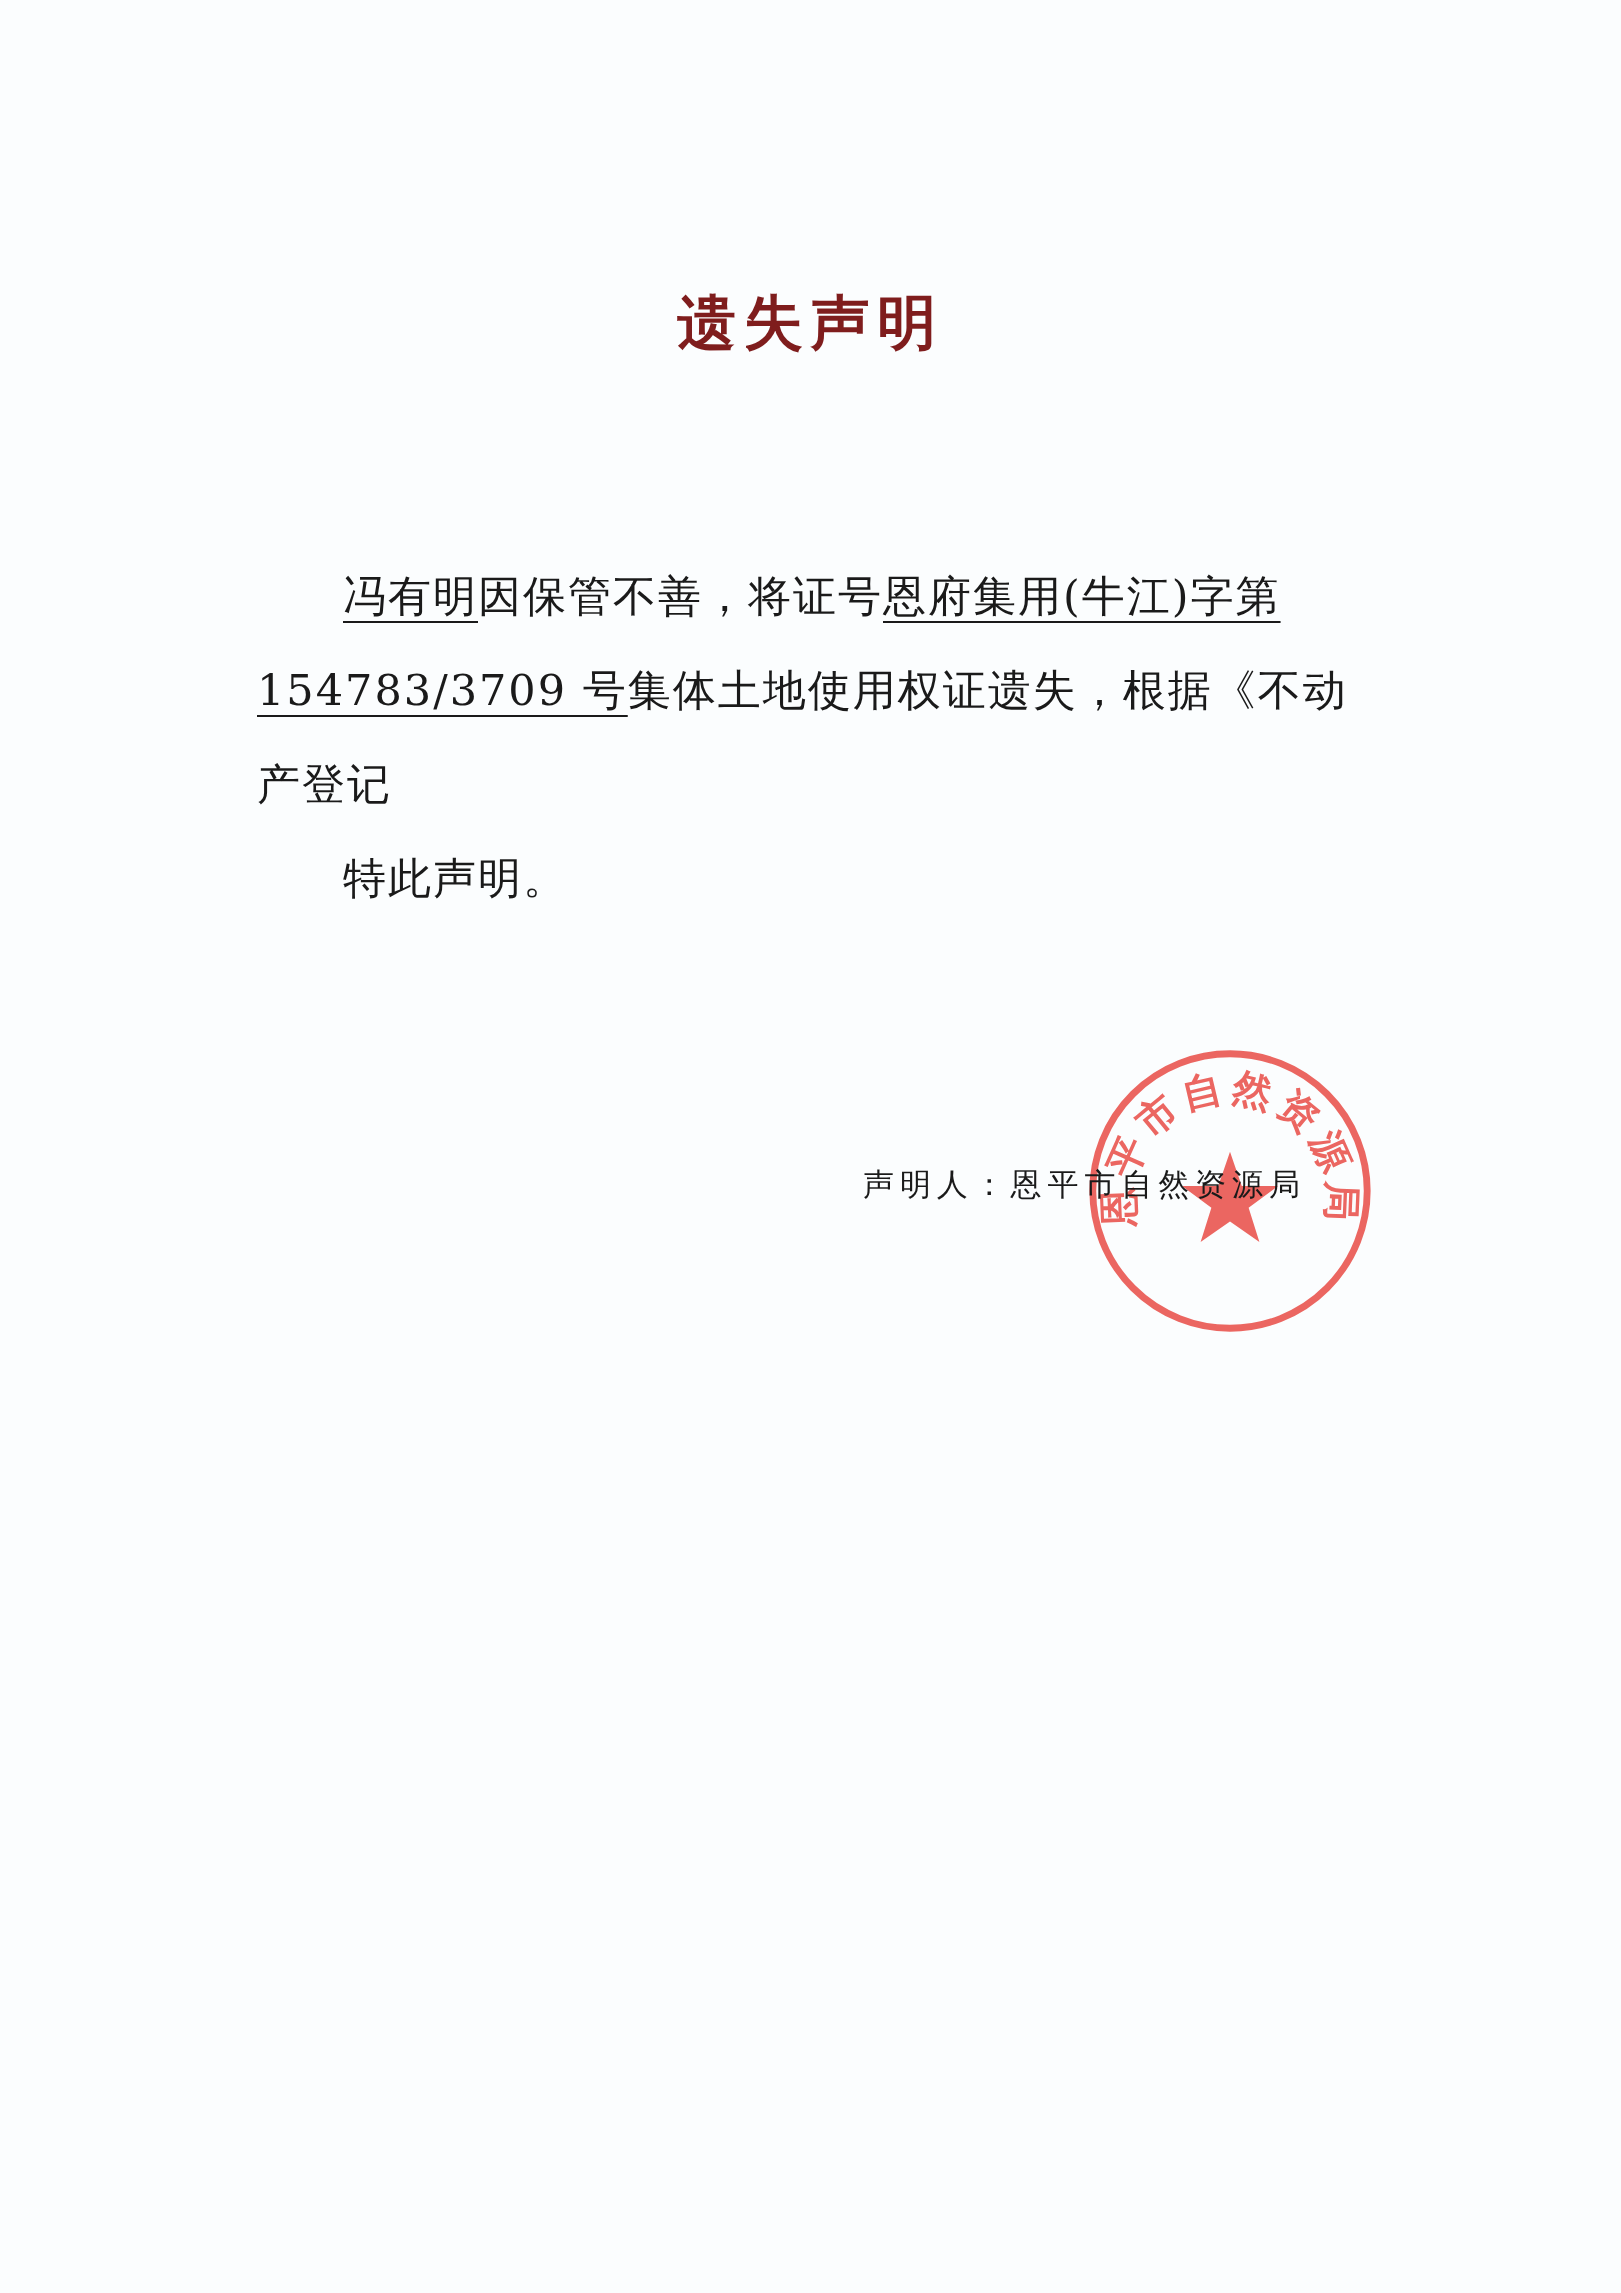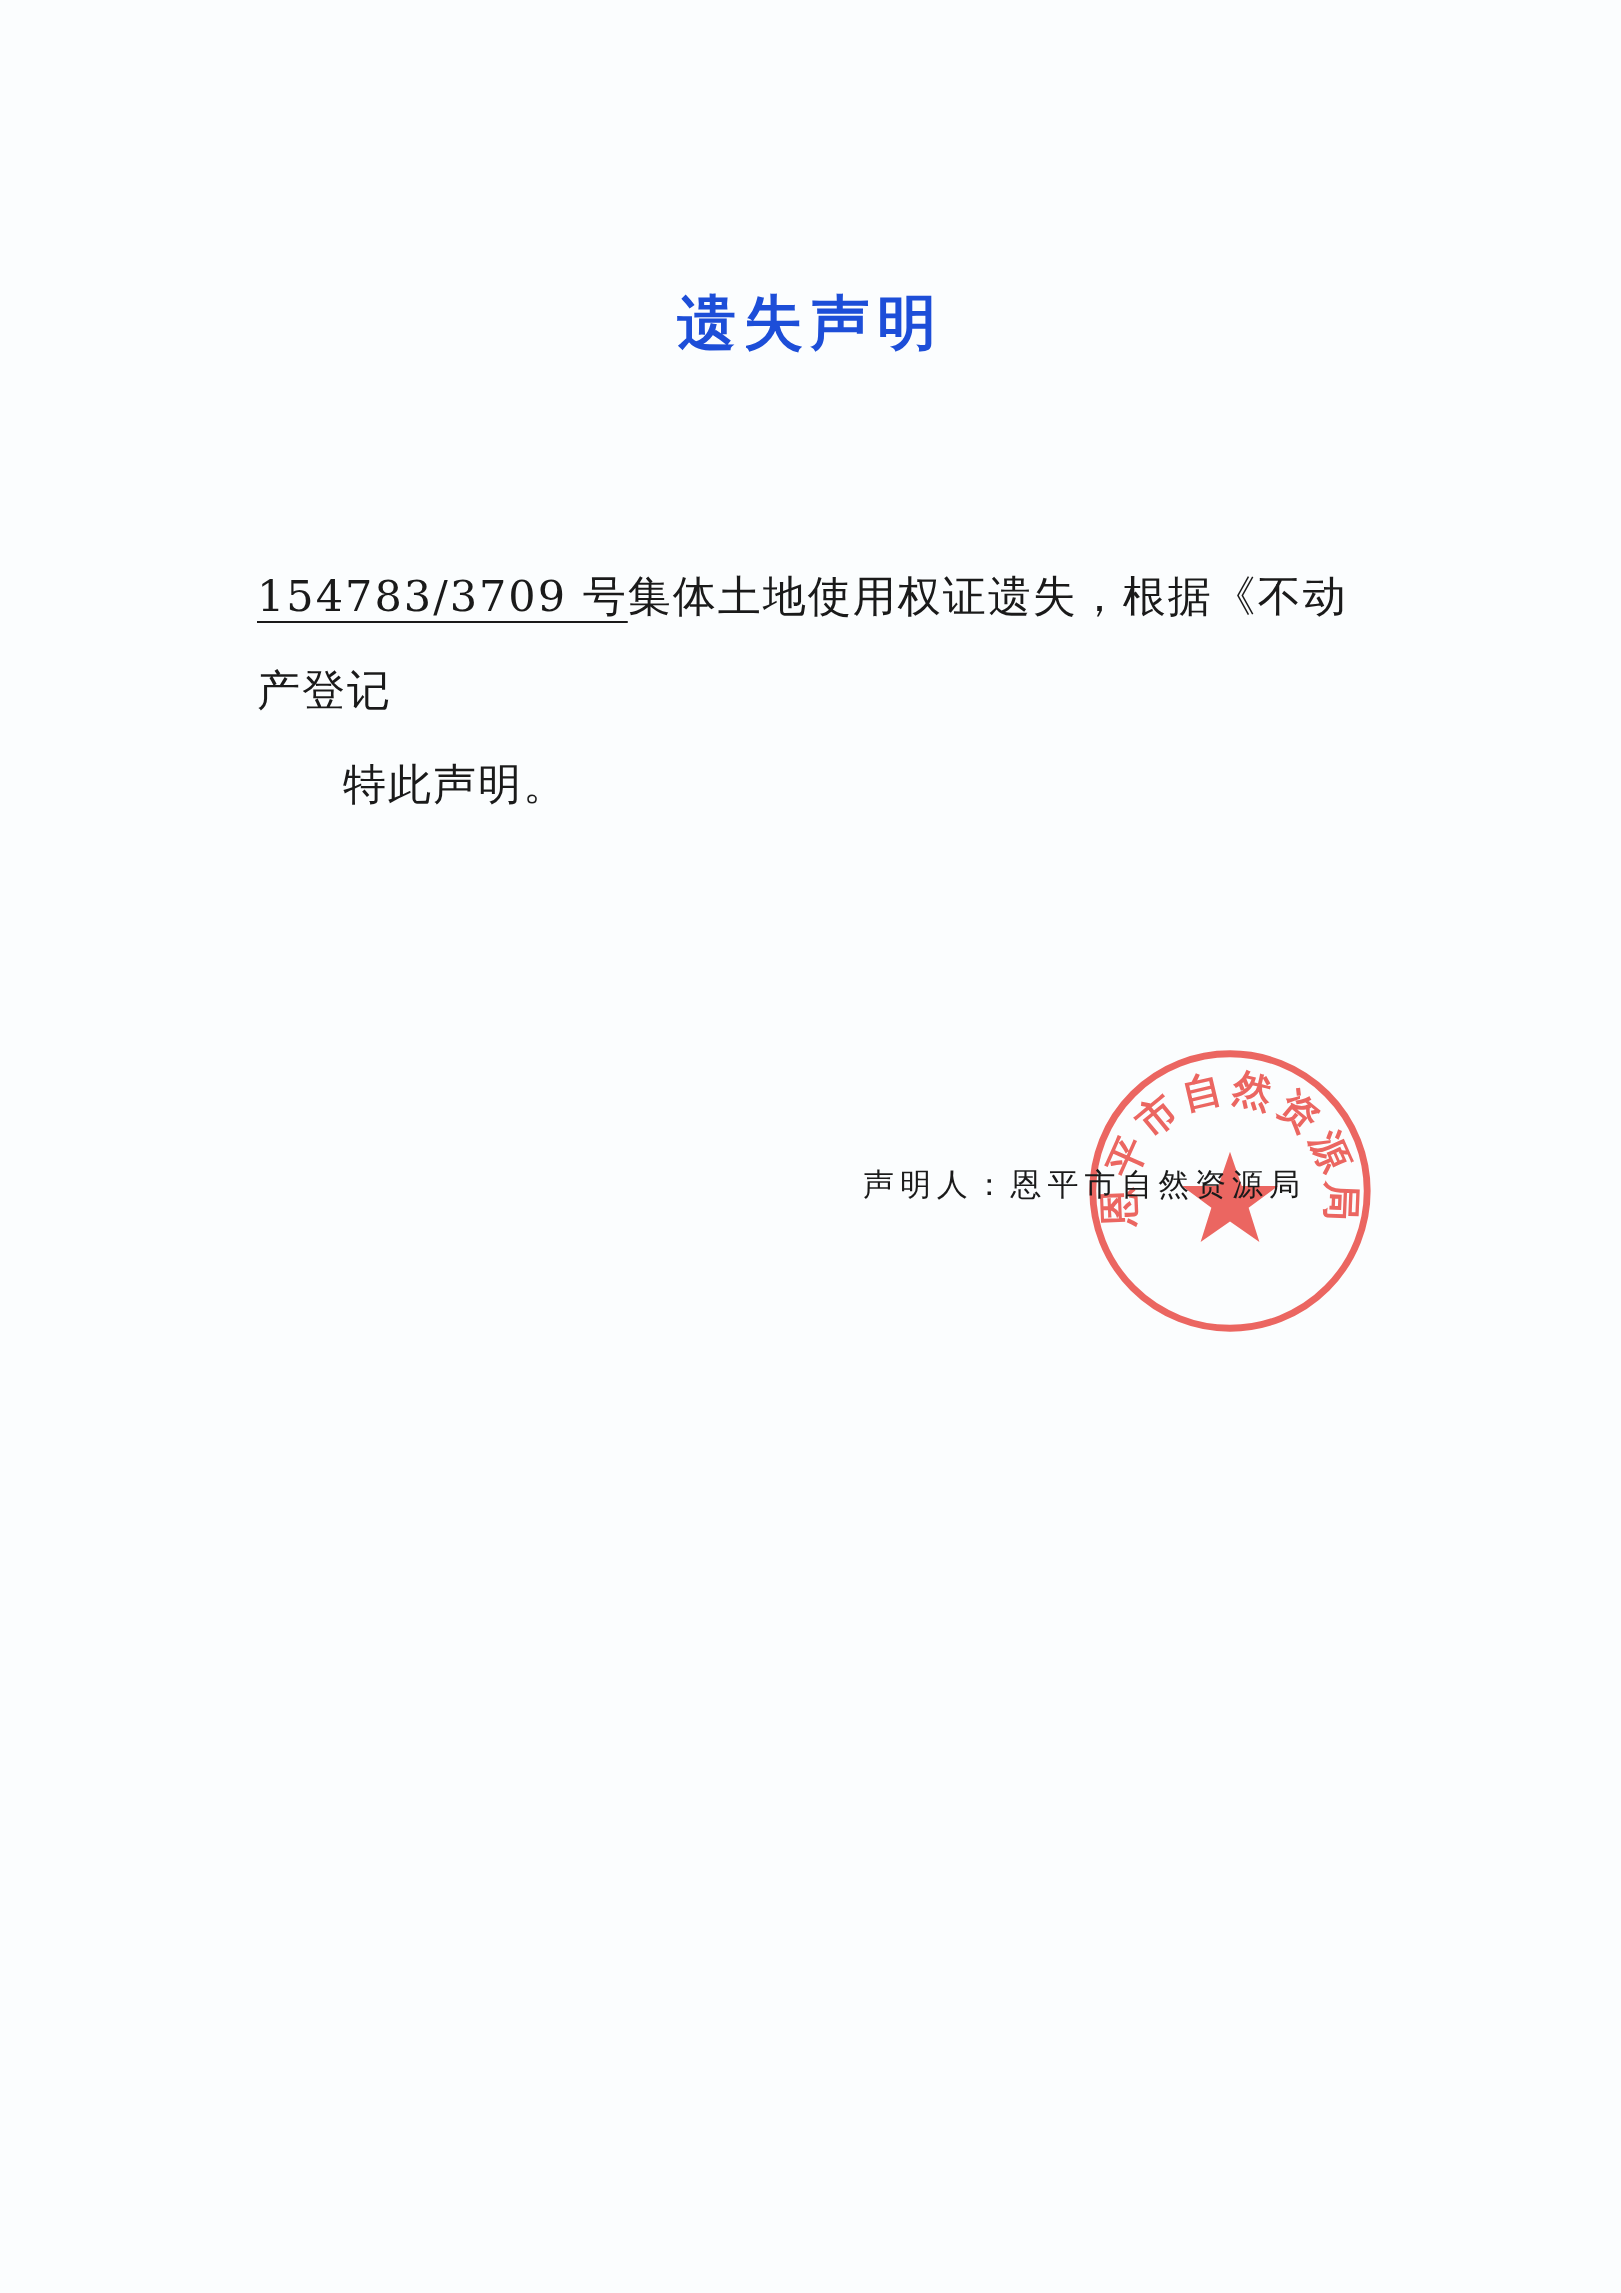--- a/index.html
+++ b/index.html
@@ -24,21 +24,21 @@
     .title {
       position: absolute;
       top: 284px;
       left: 0;
       width: 1621px;
       text-align: center;
       font-family: "DejaVu Sans", "Liberation Sans", sans-serif;
       font-weight: bold;
       font-size: 59px;
       letter-spacing: 7.8px;
-      color: #1d4ed8;
+      color: #7f1d1d;
     }
     .body-text {
       position: absolute;
       left: 257px;
       top: 549px;
       width: 1127px;
       font-size: 43px;
       line-height: 94px;
       letter-spacing: 2px;
       font-weight: normal;
@@ -79,20 +79,21 @@
     }
   </style>
 </head>
 <body>
 
 <div class="page">
 
   <div class="title">遗失声明</div>
 
   <div class="body-text">
+    <p class="indent"><span class="u">冯有明</span><span>因保管不善，将证号</span><span class="u">恩府集用(牛江)字第</span></p>
     <p><span class="u">154783/3709 号</span><span>集体土地使用权证遗失，根据《不动产登记</span></p>
     <p class="indent">特此声明。</p>
   </div>
 
   <svg class="seal" viewBox="0 0 300 300" xmlns="http://www.w3.org/2000/svg">
     <defs>
       <path id="sealArc" d="M 55 190 A 100 100 0 1 1 245 190" fill="none"></path>
     </defs>
     <circle cx="150" cy="150" r="140" fill="none" stroke="#e8463f" stroke-width="7"></circle>
     <text font-family="DejaVu Sans, sans-serif" font-size="40" font-weight="bold" fill="#e8463f" letter-spacing="6">

